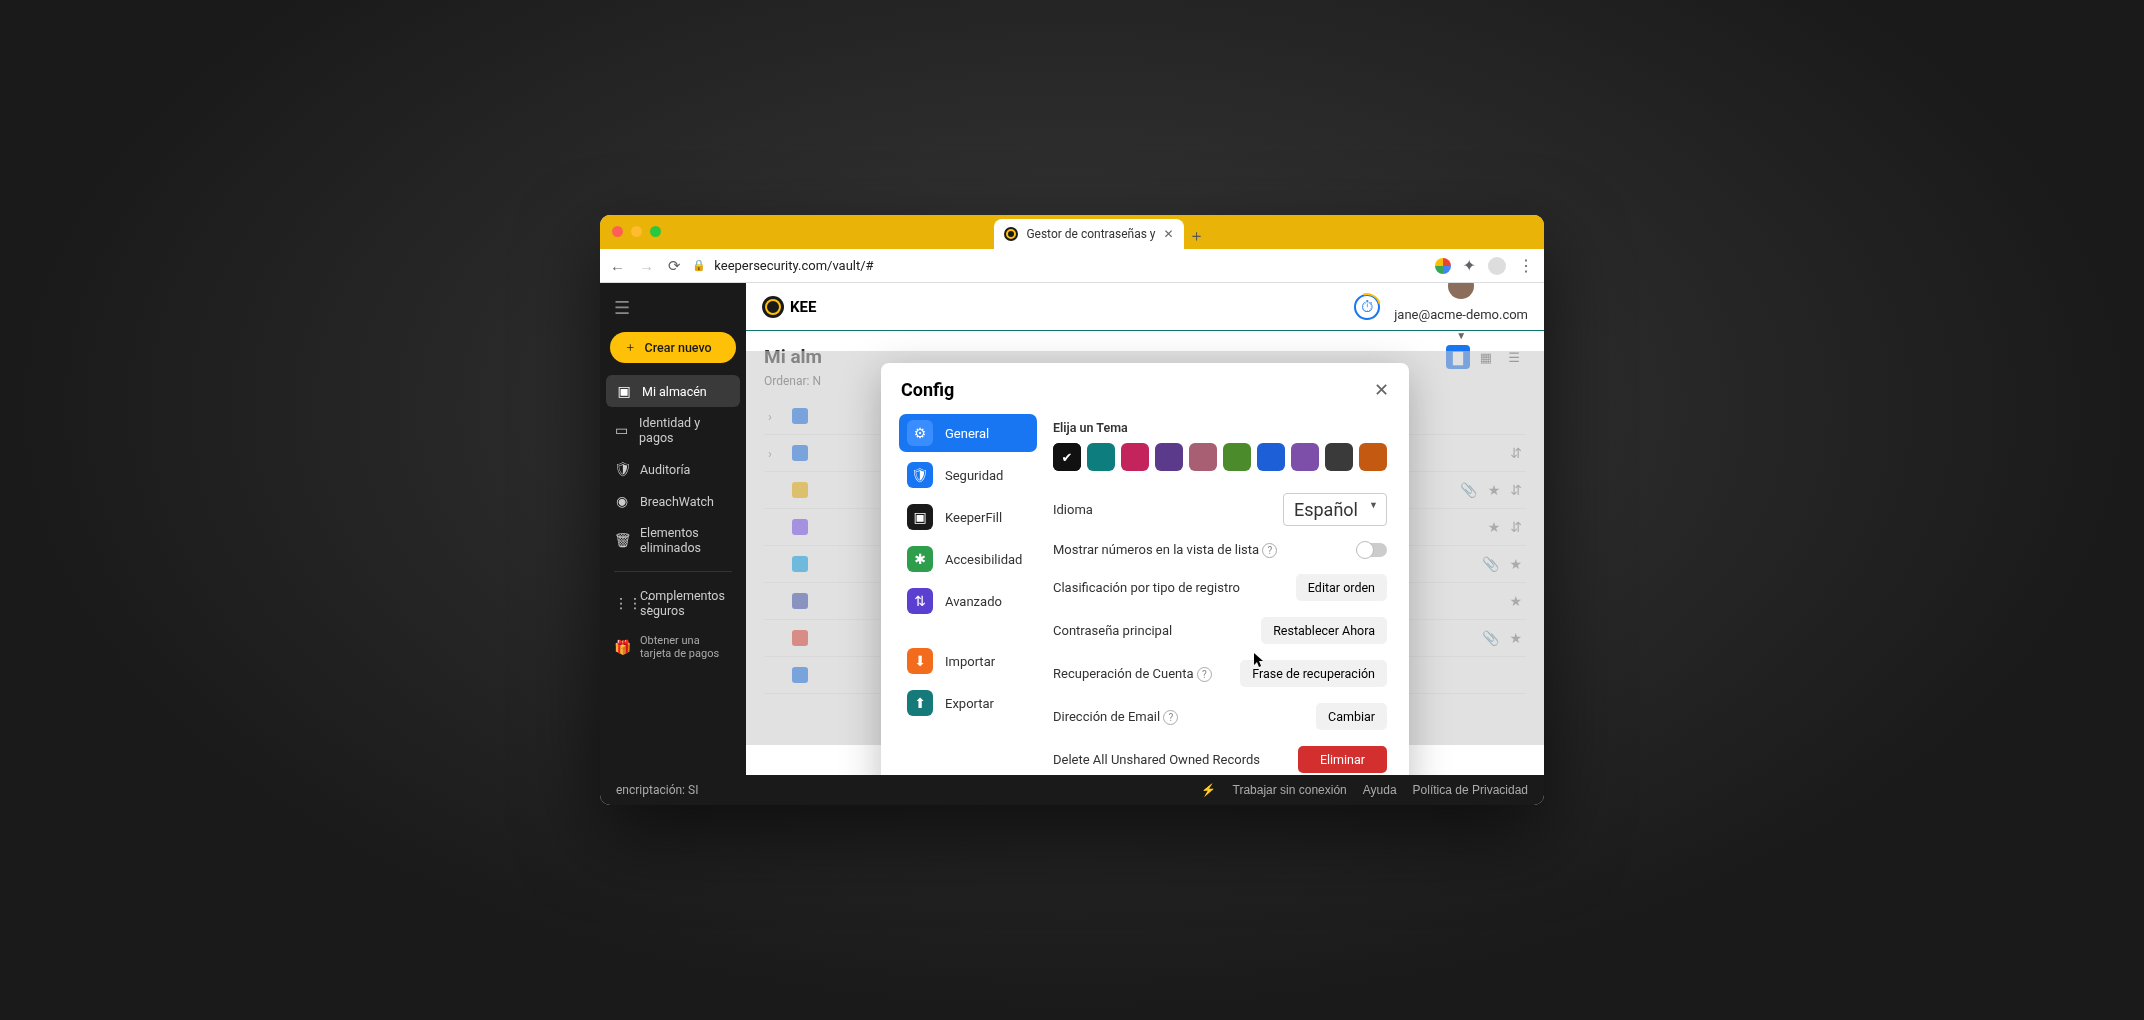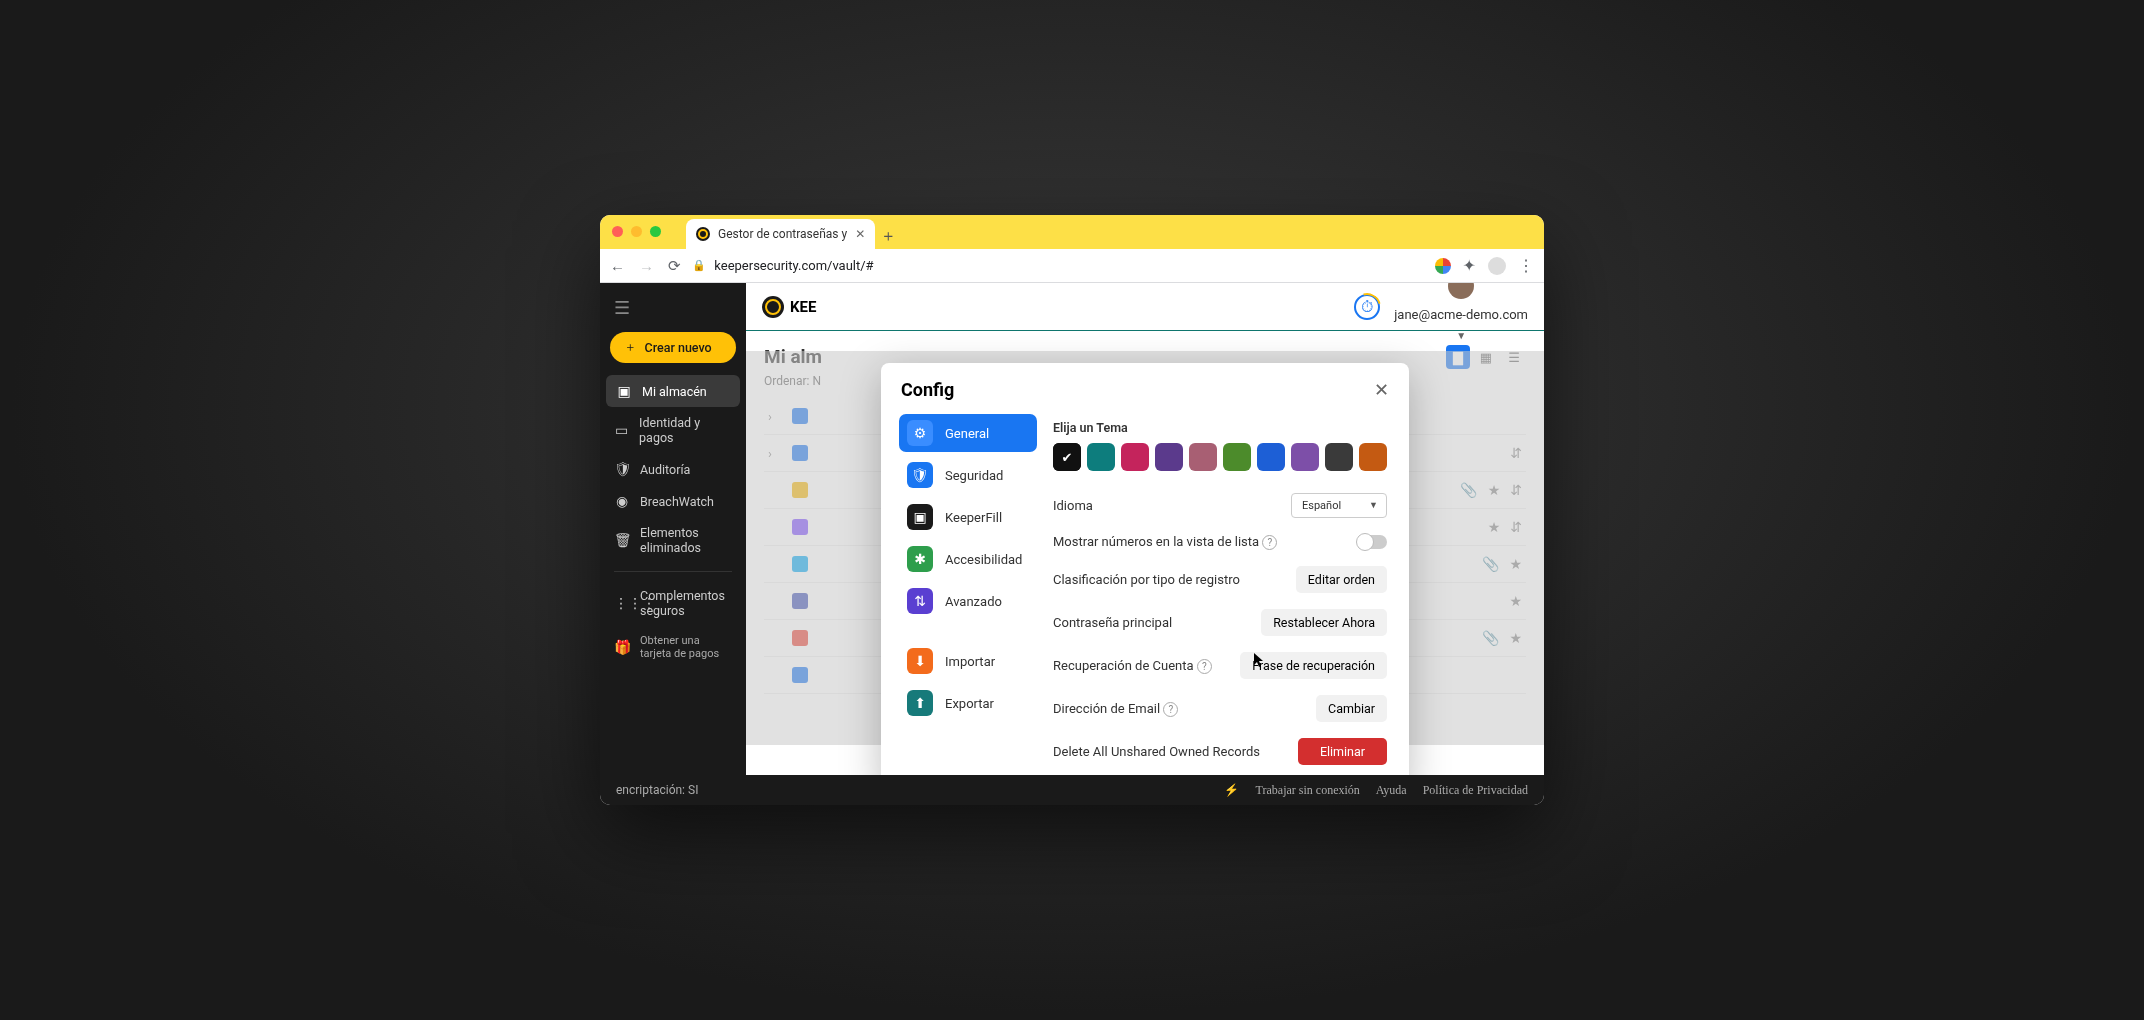--- a/index.html
+++ b/index.html
@@ -15,23 +15,24 @@
     background: #fff;
     border-radius: 10px;
     overflow: hidden;
     box-shadow: 0 30px 80px rgba(0,0,0,0.6);
     display: flex; flex-direction: column;
     position: relative;
   }
 
   
   .chrome-tabs {
-    height: 34px; background: #fde047;
+    height: 34px; background: #eab308;
     display: flex; align-items: flex-end; padding: 0 26px;
     position: relative;
+    justify-content: center;
   }
   .traffic-lights { position: absolute; left: 12px; top: 11px; display: flex; gap: 8px; }
   .traffic-lights span { width: 11px; height: 11px; border-radius: 50%; display:block; }
   .tl-red { background:#ff5f57; } .tl-yellow{background:#febc2e;} .tl-green{background:#28c840;}
   .tab {
     margin-left: 60px;
     background: #fff; height: 30px; border-radius: 8px 8px 0 0;
     display: flex; align-items: center; padding: 0 10px; gap:8px;
     font-size: 12px; color:#333; min-width: 140px;
   }
@@ -101,21 +102,21 @@
   .row .ic2{width:16px;height:16px;border-radius:3px;display:inline-block;}
   .row .acts{margin-left:auto;display:flex;gap:10px;color:#888;font-size:14px;}
 
   
   .footer {
     height:30px; background:#1a1a1a; color:#aaa; font-size:12px;
     display:flex; align-items:center; padding:0 16px; gap:16px;
     font-family:"Courier New",monospace;
   }
   .footer .sp{flex:1;}
-  .footer a{color:#aaa; text-decoration:none; font-family:Liberation Serif, serif; cursor:pointer;}
+  .footer a{color:#aaa; text-decoration:none; font-family:Liberation Sans, sans-serif; cursor:pointer;}
 
   
   .overlay {
     position:absolute; inset:68px 0 30px 146px;
     background:rgba(200,200,200,0.55);
     display:flex; align-items:flex-start; justify-content:center;
   }
   .modal {
     width:528px; background:#fff; border-radius:8px;
     box-shadow:0 10px 40px rgba(0,0,0,0.25);
@@ -136,21 +137,21 @@
 
   .settings-pane{flex:1;padding:6px 22px 20px 6px;font-size:13px;color:#333;}
   .pane-label{font-size:12.5px;font-weight:600;margin:6px 0 8px;}
   .swatches{display:flex;gap:6px;margin-bottom:14px;}
   .sw{width:28px;height:28px;border-radius:6px;cursor:pointer;position:relative;}
   .sw.sel::after{content:"✔";position:absolute;inset:0;display:flex;align-items:center;justify-content:center;color:#fff;background:#111;border-radius:6px;font-size:13px;}
 
   .setting-row{display:flex;align-items:center;padding:8px 0;gap:10px;}
   .setting-row .lbl{flex:1;font-size:13px;}
   .help{width:15px;height:15px;border:1px solid #aaa;border-radius:50%;display:inline-flex;align-items:center;justify-content:center;font-size:10px;color:#888;cursor:pointer;}
-  .select{border:1px solid #ccc;border-radius:4px;padding:5px 28px 5px 10px;font-size:11px;position:relative;cursor:pointer;min-width:96px;}
+  .select{border:1px solid #ccc;border-radius:4px;padding:5px 28px 5px 10px;font-size:18px;position:relative;cursor:pointer;min-width:96px;}
   .select::after{content:"▼";position:absolute;right:8px;top:6px;font-size:9px;color:#555;}
   .toggle{width:30px;height:14px;background:#ccc;border-radius:8px;position:relative;cursor:pointer;}
   .toggle::after{content:"";width:16px;height:16px;background:#fff;border:1px solid #bbb;border-radius:50%;position:absolute;left:-1px;top:-2px;}
   .btn{background:#f1f1f1;border-radius:5px;padding:6px 12px;font-size:12.5px;cursor:pointer;border:none;}
   .btn.danger{background:#d32f2f;color:#fff;padding:6px 22px;}
 
   .cursor{position:absolute;width:12px;height:16px;pointer-events:none;}
 </style>
 </head>
 <body>

